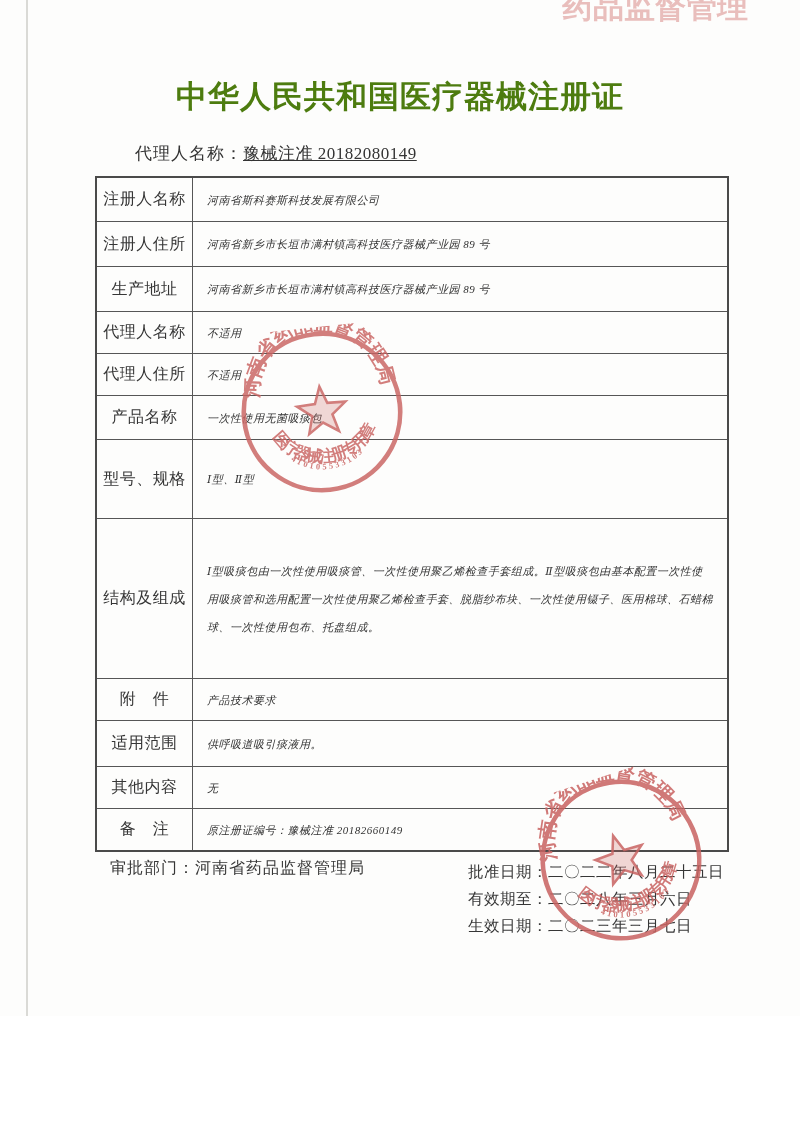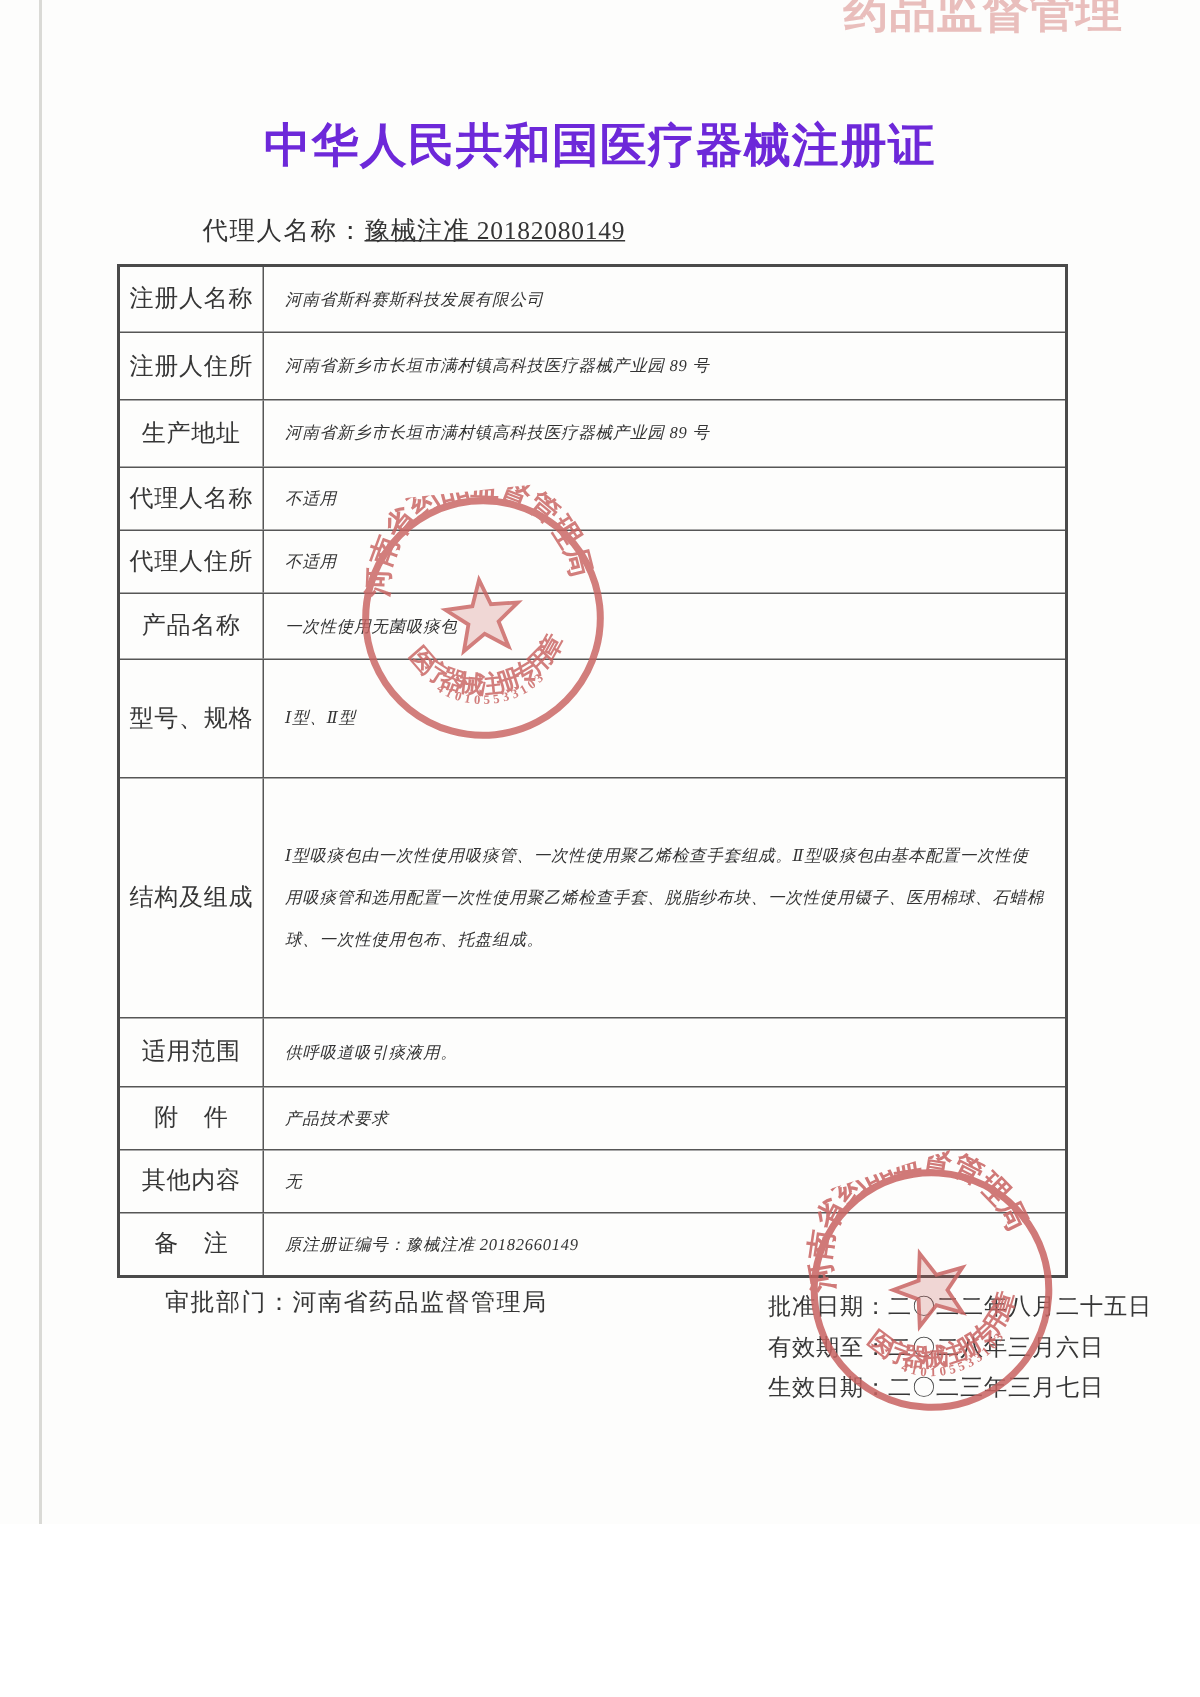--- a/index.html
+++ b/index.html
@@ -12,30 +12,30 @@
     color:#3a3a3a;
   }
   .scan-edge{
     position:absolute;left:26px;top:0;width:2px;height:100%;
     background:#dadad6;
   }
   .doc-title{
     position:absolute;top:76px;left:0;width:100%;
     text-align:center;
     font-size:31px;font-weight:700;letter-spacing:1px;
-    color:#6d28d9;
+    color:#4d7c0f;
   }
   .reg-line{
     position:absolute;top:142px;left:135px;
     font-size:17px;letter-spacing:1px;color:#343434;
   }
   .reg-line .num{letter-spacing:0.5px;text-decoration:underline;}
   
   .cert-table{
-    position:absolute;left:78px;top:176px;width:634px;
+    position:absolute;left:95px;top:176px;width:634px;
     border:2px solid #4a4a4a;
     box-sizing:border-box;
     background:transparent;
   }
   .row{display:flex;border-bottom:1.5px solid #565656;box-sizing:border-box;}
   .row:last-child{border-bottom:none;justify-content:center;}
   .r1{height:44px}.r2{height:45px}.r3{height:45px}.r4{height:42px}
   .r5{height:42px}.r6{height:44px}.r7{height:79px}.r8{height:160px}
   .r9{height:46px}.r10{height:42px}.r11{height:42px}.r12{height:41px}
   .cell-label{
@@ -55,21 +55,21 @@
   }
   
   .approval{
     position:absolute;left:110px;top:858px;
     font-size:16px;letter-spacing:1px;color:#363636;font-family:Liberation Serif, serif;
   }
   .dates{
     position:absolute;left:468px;top:858px;
     font-size:15.5px;letter-spacing:0.5px;color:#363636;
   }
-  .dates .date-line{line-height:27px;height:27px;margin-left:44px;}
+  .dates .date-line{line-height:27px;height:27px;}
   
   .seal{position:absolute;pointer-events:none;}
   .seal-1{left:237px;top:327px;width:170px;height:170px;transform:rotate(-6deg);opacity:0.82;}
   .seal-2{left:536px;top:775px;width:170px;height:170px;transform:rotate(-18deg);opacity:0.85;}
   .seal svg{width:100%;height:100%;}
   .seal text{font-family:"Liberation Serif","DejaVu Serif",serif;font-weight:700;}
   
   .top-fragment{
     position:absolute;left:562px;top:0;width:186px;height:34px;
     overflow:hidden;opacity:0.55;
@@ -122,27 +122,27 @@
       <div class="cell-value">一次性使用无菌吸痰包</div>
     </div>
     <div class="row r7">
       <div class="cell-label">型号、规格</div>
       <div class="cell-value">Ⅰ型、Ⅱ型</div>
     </div>
     <div class="row r8">
       <div class="cell-label">结构及组成</div>
       <div class="cell-value">Ⅰ型吸痰包由一次性使用吸痰管、一次性使用聚乙烯检查手套组成。Ⅱ型吸痰包由基本配置一次性使用吸痰管和选用配置一次性使用聚乙烯检查手套、脱脂纱布块、一次性使用镊子、医用棉球、石蜡棉球、一次性使用包布、托盘组成。</div>
     </div>
+    <div class="row r10">
+      <div class="cell-label">附　件</div>
+      <div class="cell-value">产品技术要求</div>
+    </div>
     <div class="row r9">
       <div class="cell-label">适用范围</div>
       <div class="cell-value">供呼吸道吸引痰液用。</div>
-    </div>
-    <div class="row r10">
-      <div class="cell-label">附　件</div>
-      <div class="cell-value">产品技术要求</div>
     </div>
     <div class="row r11">
       <div class="cell-label">其他内容</div>
       <div class="cell-value">无</div>
     </div>
     <div class="row r12">
       <div class="cell-label">备　注</div>
       <div class="cell-value">原注册证编号：豫械注准 20182660149</div>
     </div>
   </div>

